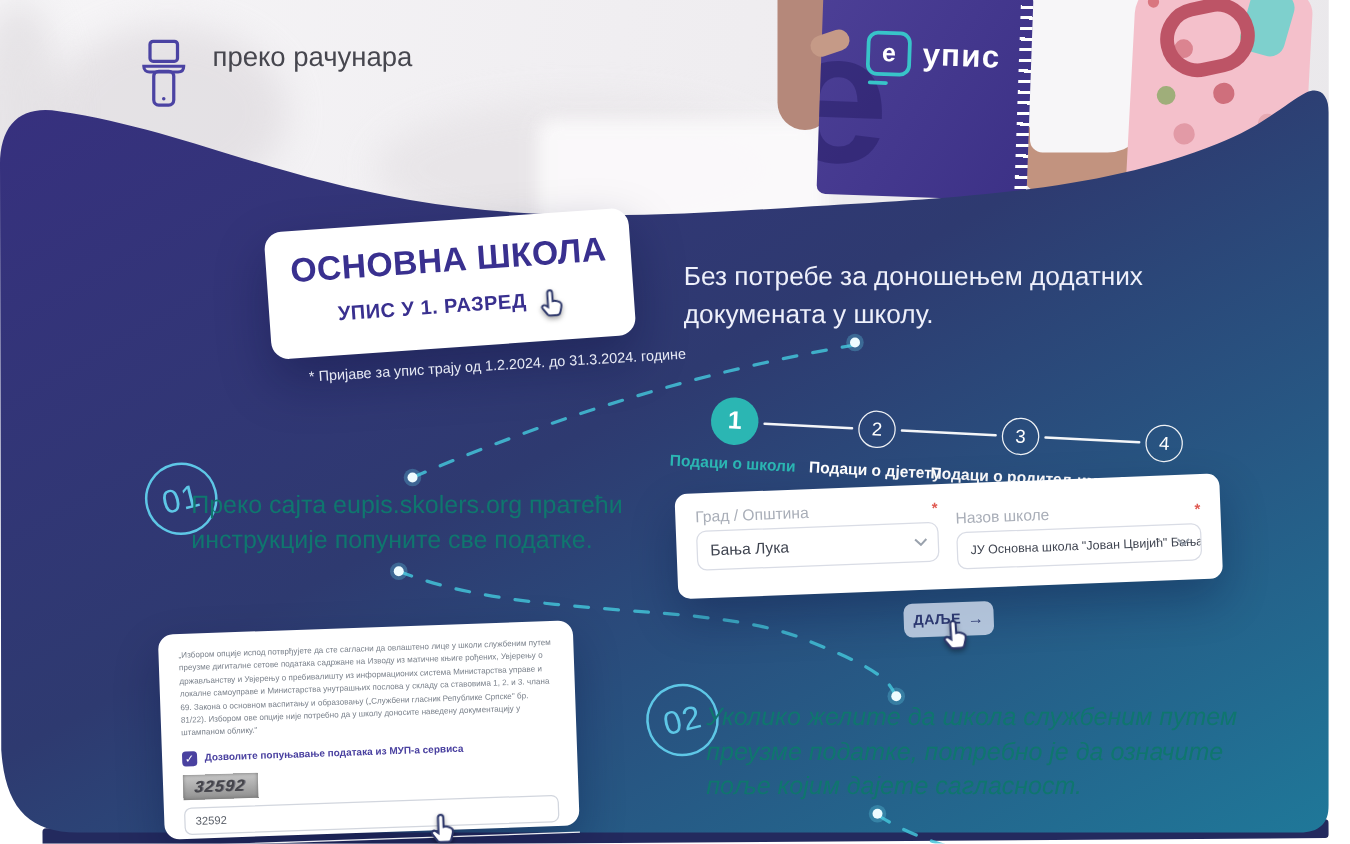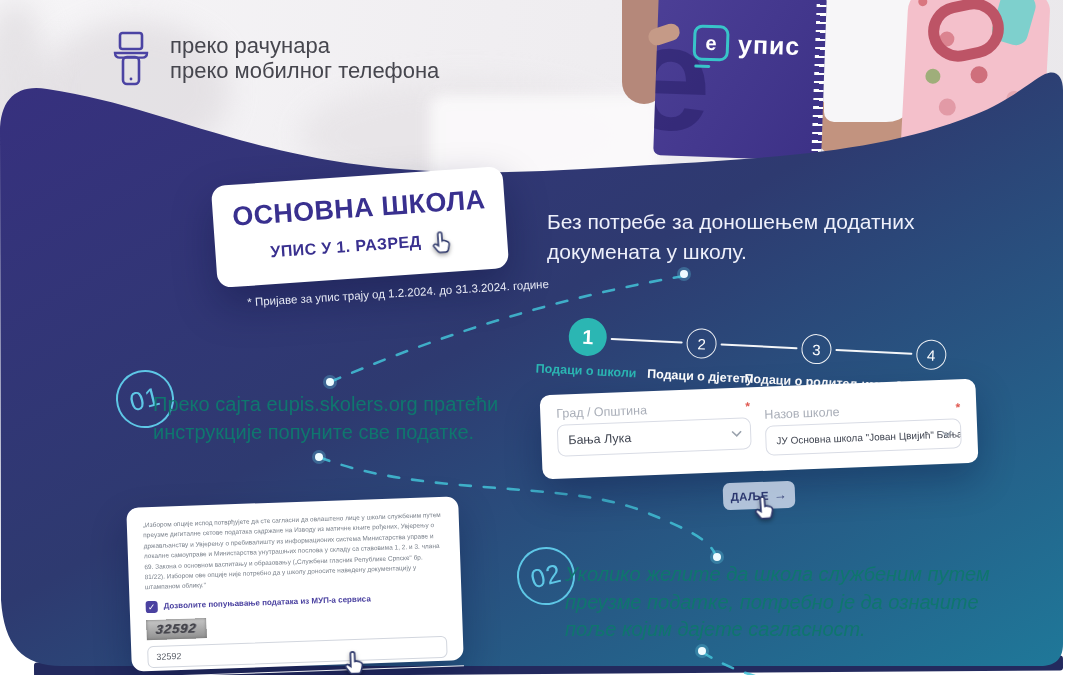--- a/index.html
+++ b/index.html
@@ -203,21 +203,20 @@
       <rect x="8" y="3" width="22" height="16" rx="2.5" fill="none" stroke="#4b43a3" stroke-width="2.6"></rect>
       <path d="M3 23 h32 c0 3.4 -2.2 4.6 -4.6 4.6 H7.6 C5.2 27.6 3 26.4 3 23 Z" fill="none" stroke="#4b43a3" stroke-width="2.4"></path>
     </svg>
     <span class="opt-label">преко рачунара</span>
   </div>
   <div class="abs opt" style="left:112px;top:54px;">
     <svg width="38" height="34" viewBox="0 0 38 34">
       <rect x="11" y="3" width="16" height="27" rx="4" fill="none" stroke="#4b43a3" stroke-width="2.6"></rect>
       <circle cx="19" cy="25" r="1.4" fill="#4b43a3"></circle>
     </svg>
-    <span class="opt-label">преко мобилног телефона</span>
   </div>
 
   <div class="abs hero-card">
     <div class="hero-title">ОСНОВНА ШКОЛА</div>
     <div class="hero-sub-row">
       <span class="hero-subtitle">УПИС У 1. РАЗРЕД</span>
       <svg class="hand hand-sub" width="24" height="24" viewBox="0 0 22 22">
         <path d="M9.2 2.5c0-1 .8-1.8 1.8-1.8s1.8.8 1.8 1.8v6.4l1.2-.3c.4-.1 4.2.7 4.9 2.4.4 1 .1 2-.2 3.1l-.9 3.3c-.3 1.1-1.3 1.8-2.4 1.8h-5c-.8 0-1.5-.4-2-1l-3.3-4.4c-.5-.7-.4-1.6.2-2.1.6-.5 1.4-.5 2-.1l1.9 1.4z" fill="#fff" stroke="#2c3669" stroke-width="1.4"></path>
       </svg>
     </div>

